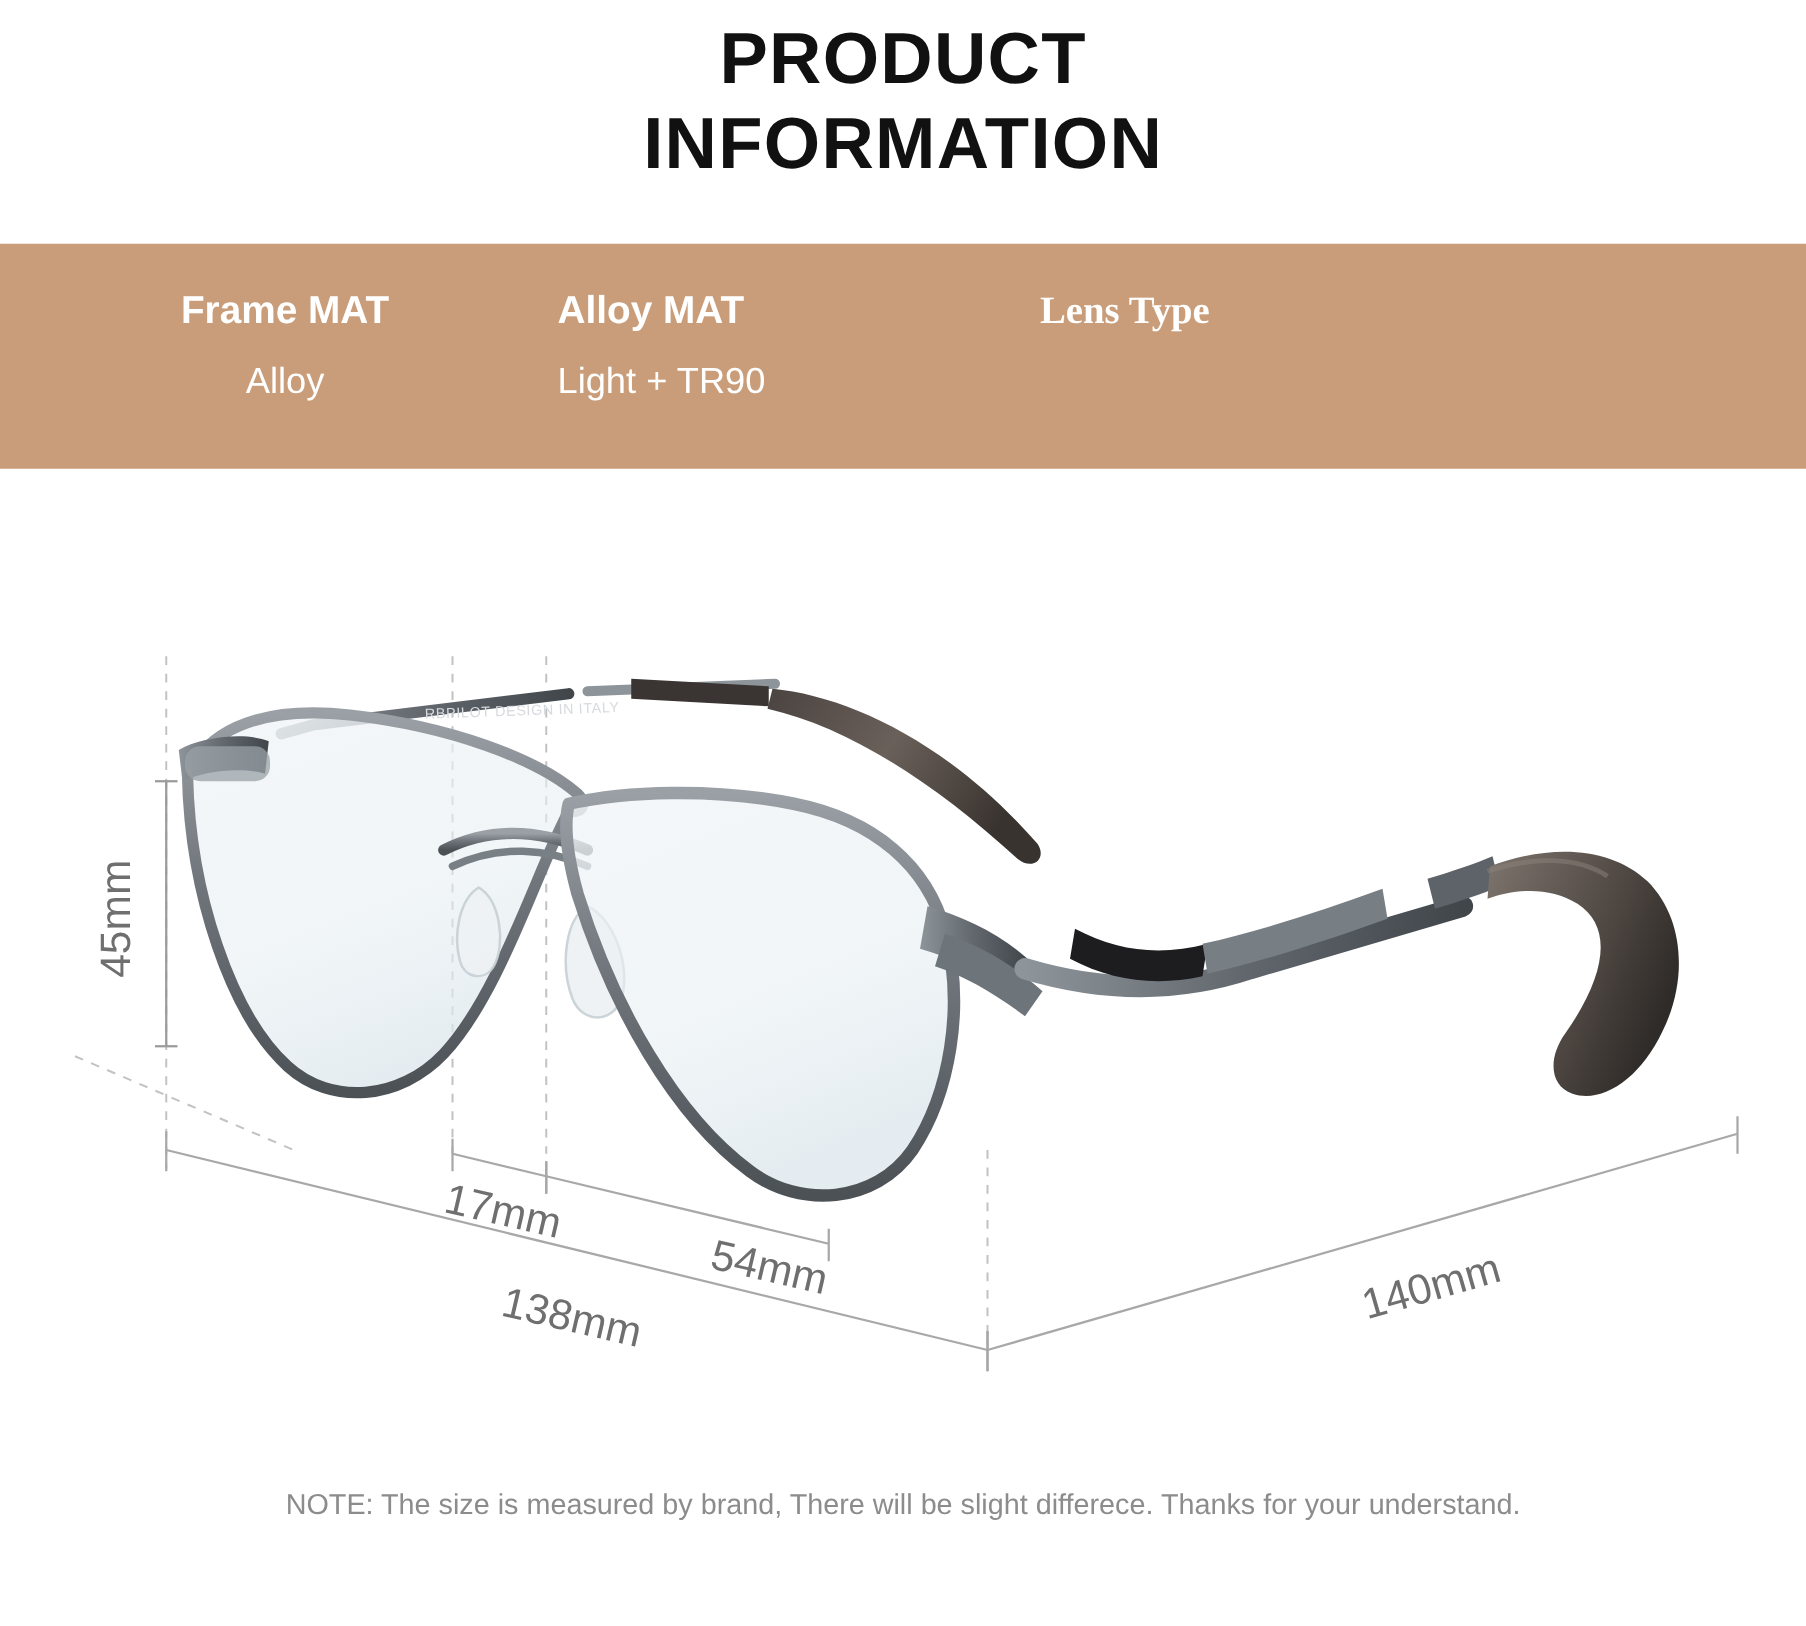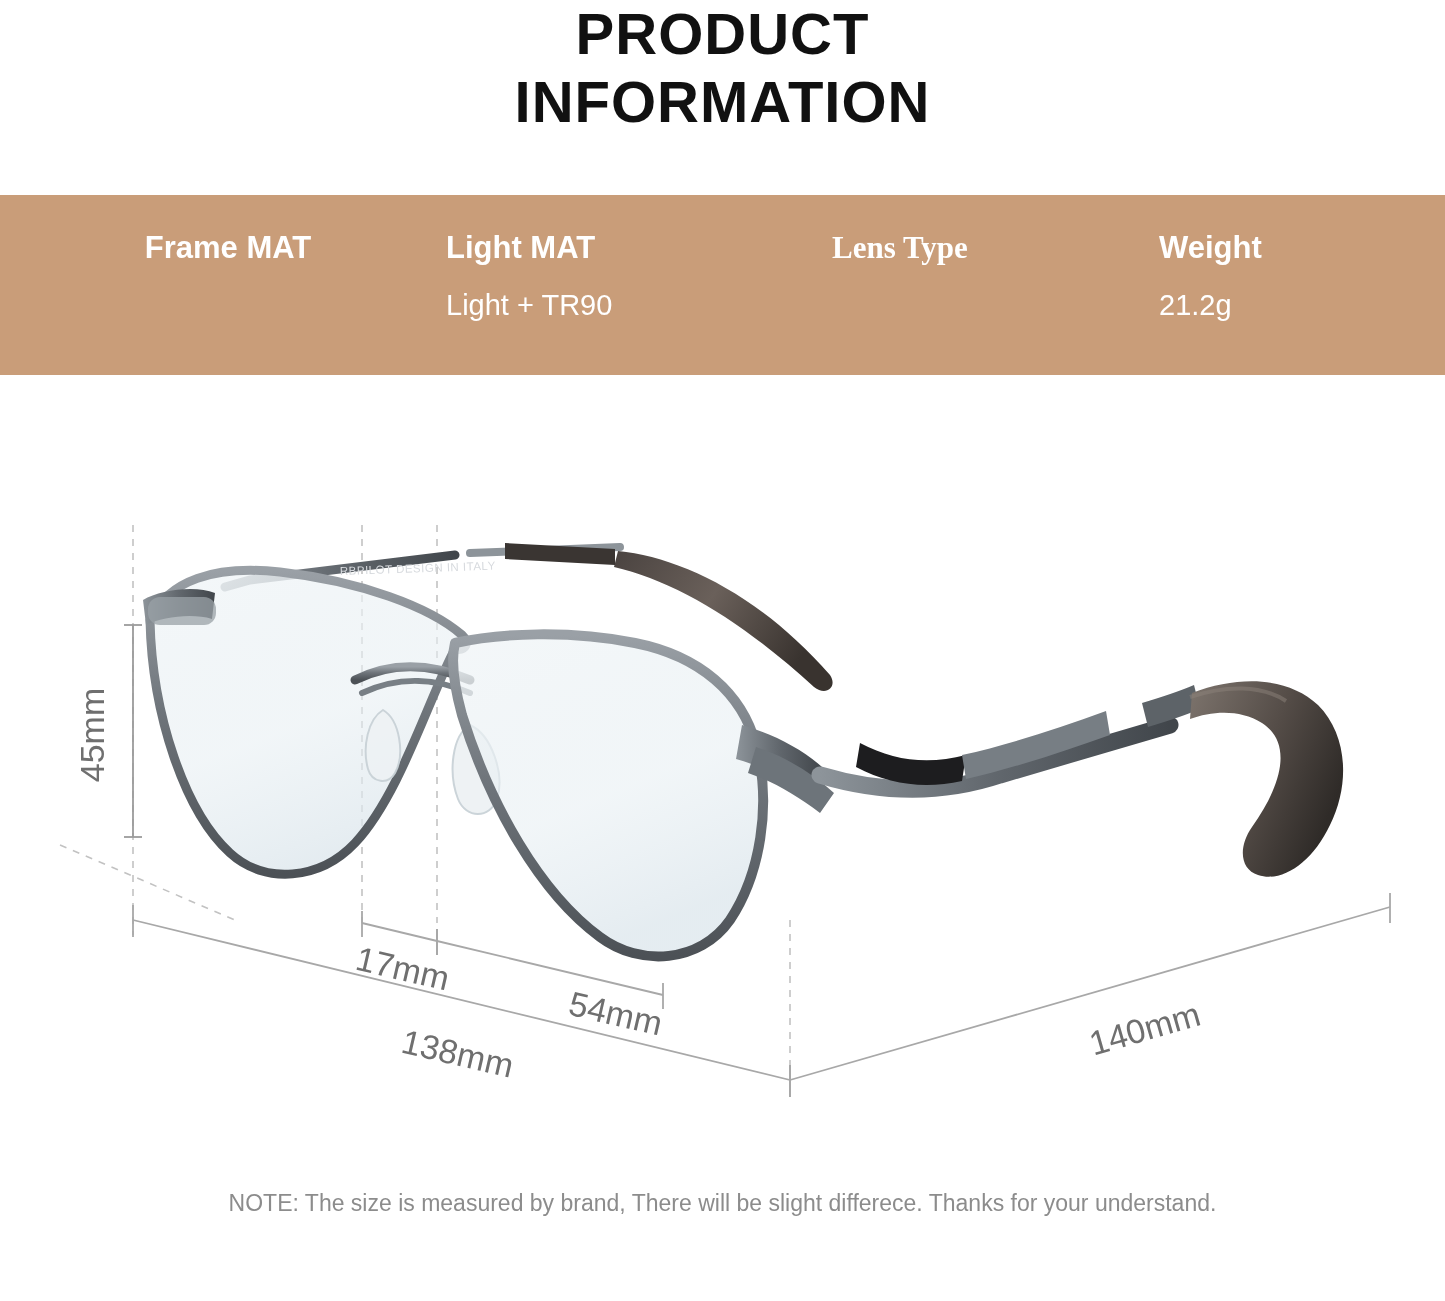--- a/index.html
+++ b/index.html
@@ -12,21 +12,21 @@
     height: 1301px;
     position: relative;
     font-family: "Liberation Sans", sans-serif;
     overflow: hidden;
   }
 
   
   .title-block {
     width: 100%;
     text-align: center;
-    padding-top: 0;
+    padding-top: 13px;
   }
   .title-line {
     font-size: 58px;
     font-weight: bold;
     letter-spacing: 1px;
     color: #111111;
     line-height: 1.18;
     font-family: "Liberation Sans", sans-serif;
   }
 
@@ -93,31 +93,28 @@
 <body>
 
 <div class="title-block">
   <div class="title-line">PRODUCT</div>
   <div class="title-line">INFORMATION</div>
 </div>
 
 <div class="spec-band">
   <div class="spec-cell cell-1">
     <div class="spec-label">Frame MAT</div>
+    <div class="spec-value">Alloy</div>
   </div>
   <div class="spec-cell cell-2">
-    <div class="spec-label">Light MAT</div>
+    <div class="spec-label">Alloy MAT</div>
     <div class="spec-value">Light + TR90</div>
   </div>
   <div class="spec-cell cell-3">
     <div class="spec-label">Lens Type</div>
-  </div>
-  <div class="spec-cell cell-4">
-    <div class="spec-label">Weight</div>
-    <div class="spec-value">21.2g</div>
   </div>
 </div>
 
 <div class="illustration">
   <svg width="1445" height="860" viewBox="0 0 1445 860" xmlns="http://www.w3.org/2000/svg">
     <defs>
       <linearGradient id="metalGrad" x1="0" y1="0" x2="0" y2="1">
         <stop offset="0%" stop-color="#9aa0a6"></stop>
         <stop offset="45%" stop-color="#6f757b"></stop>
         <stop offset="100%" stop-color="#4c5156"></stop>

